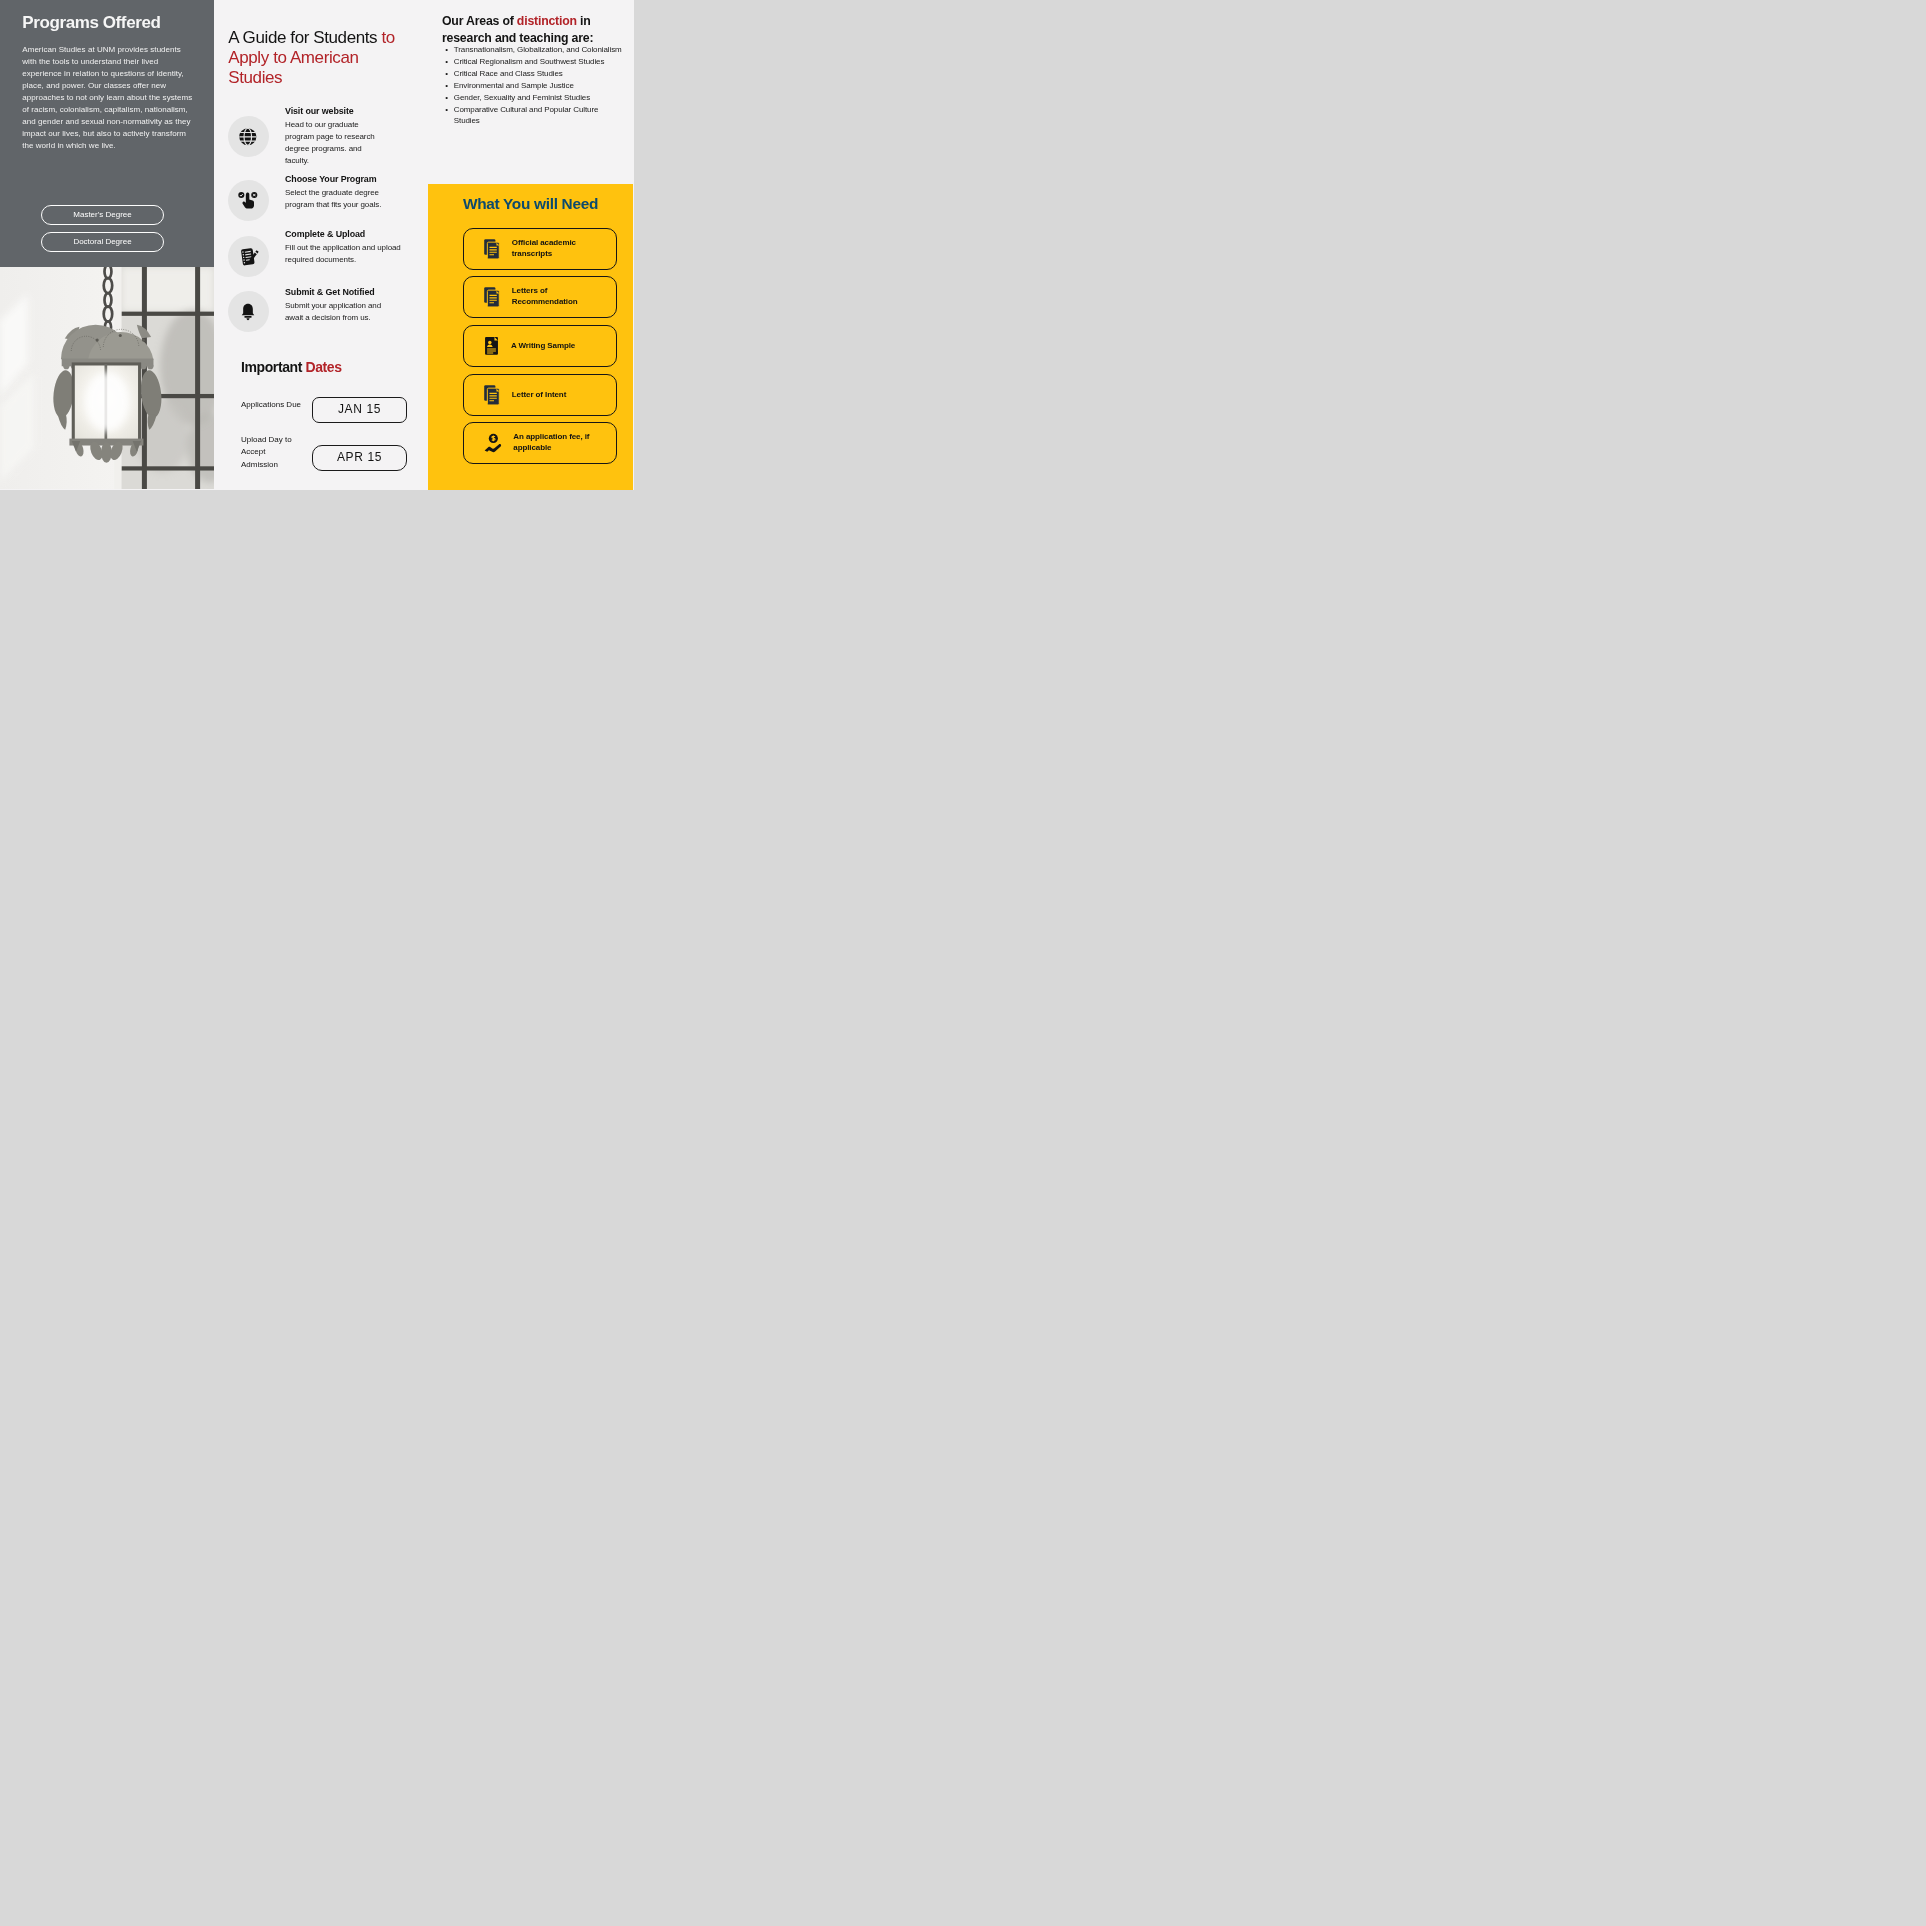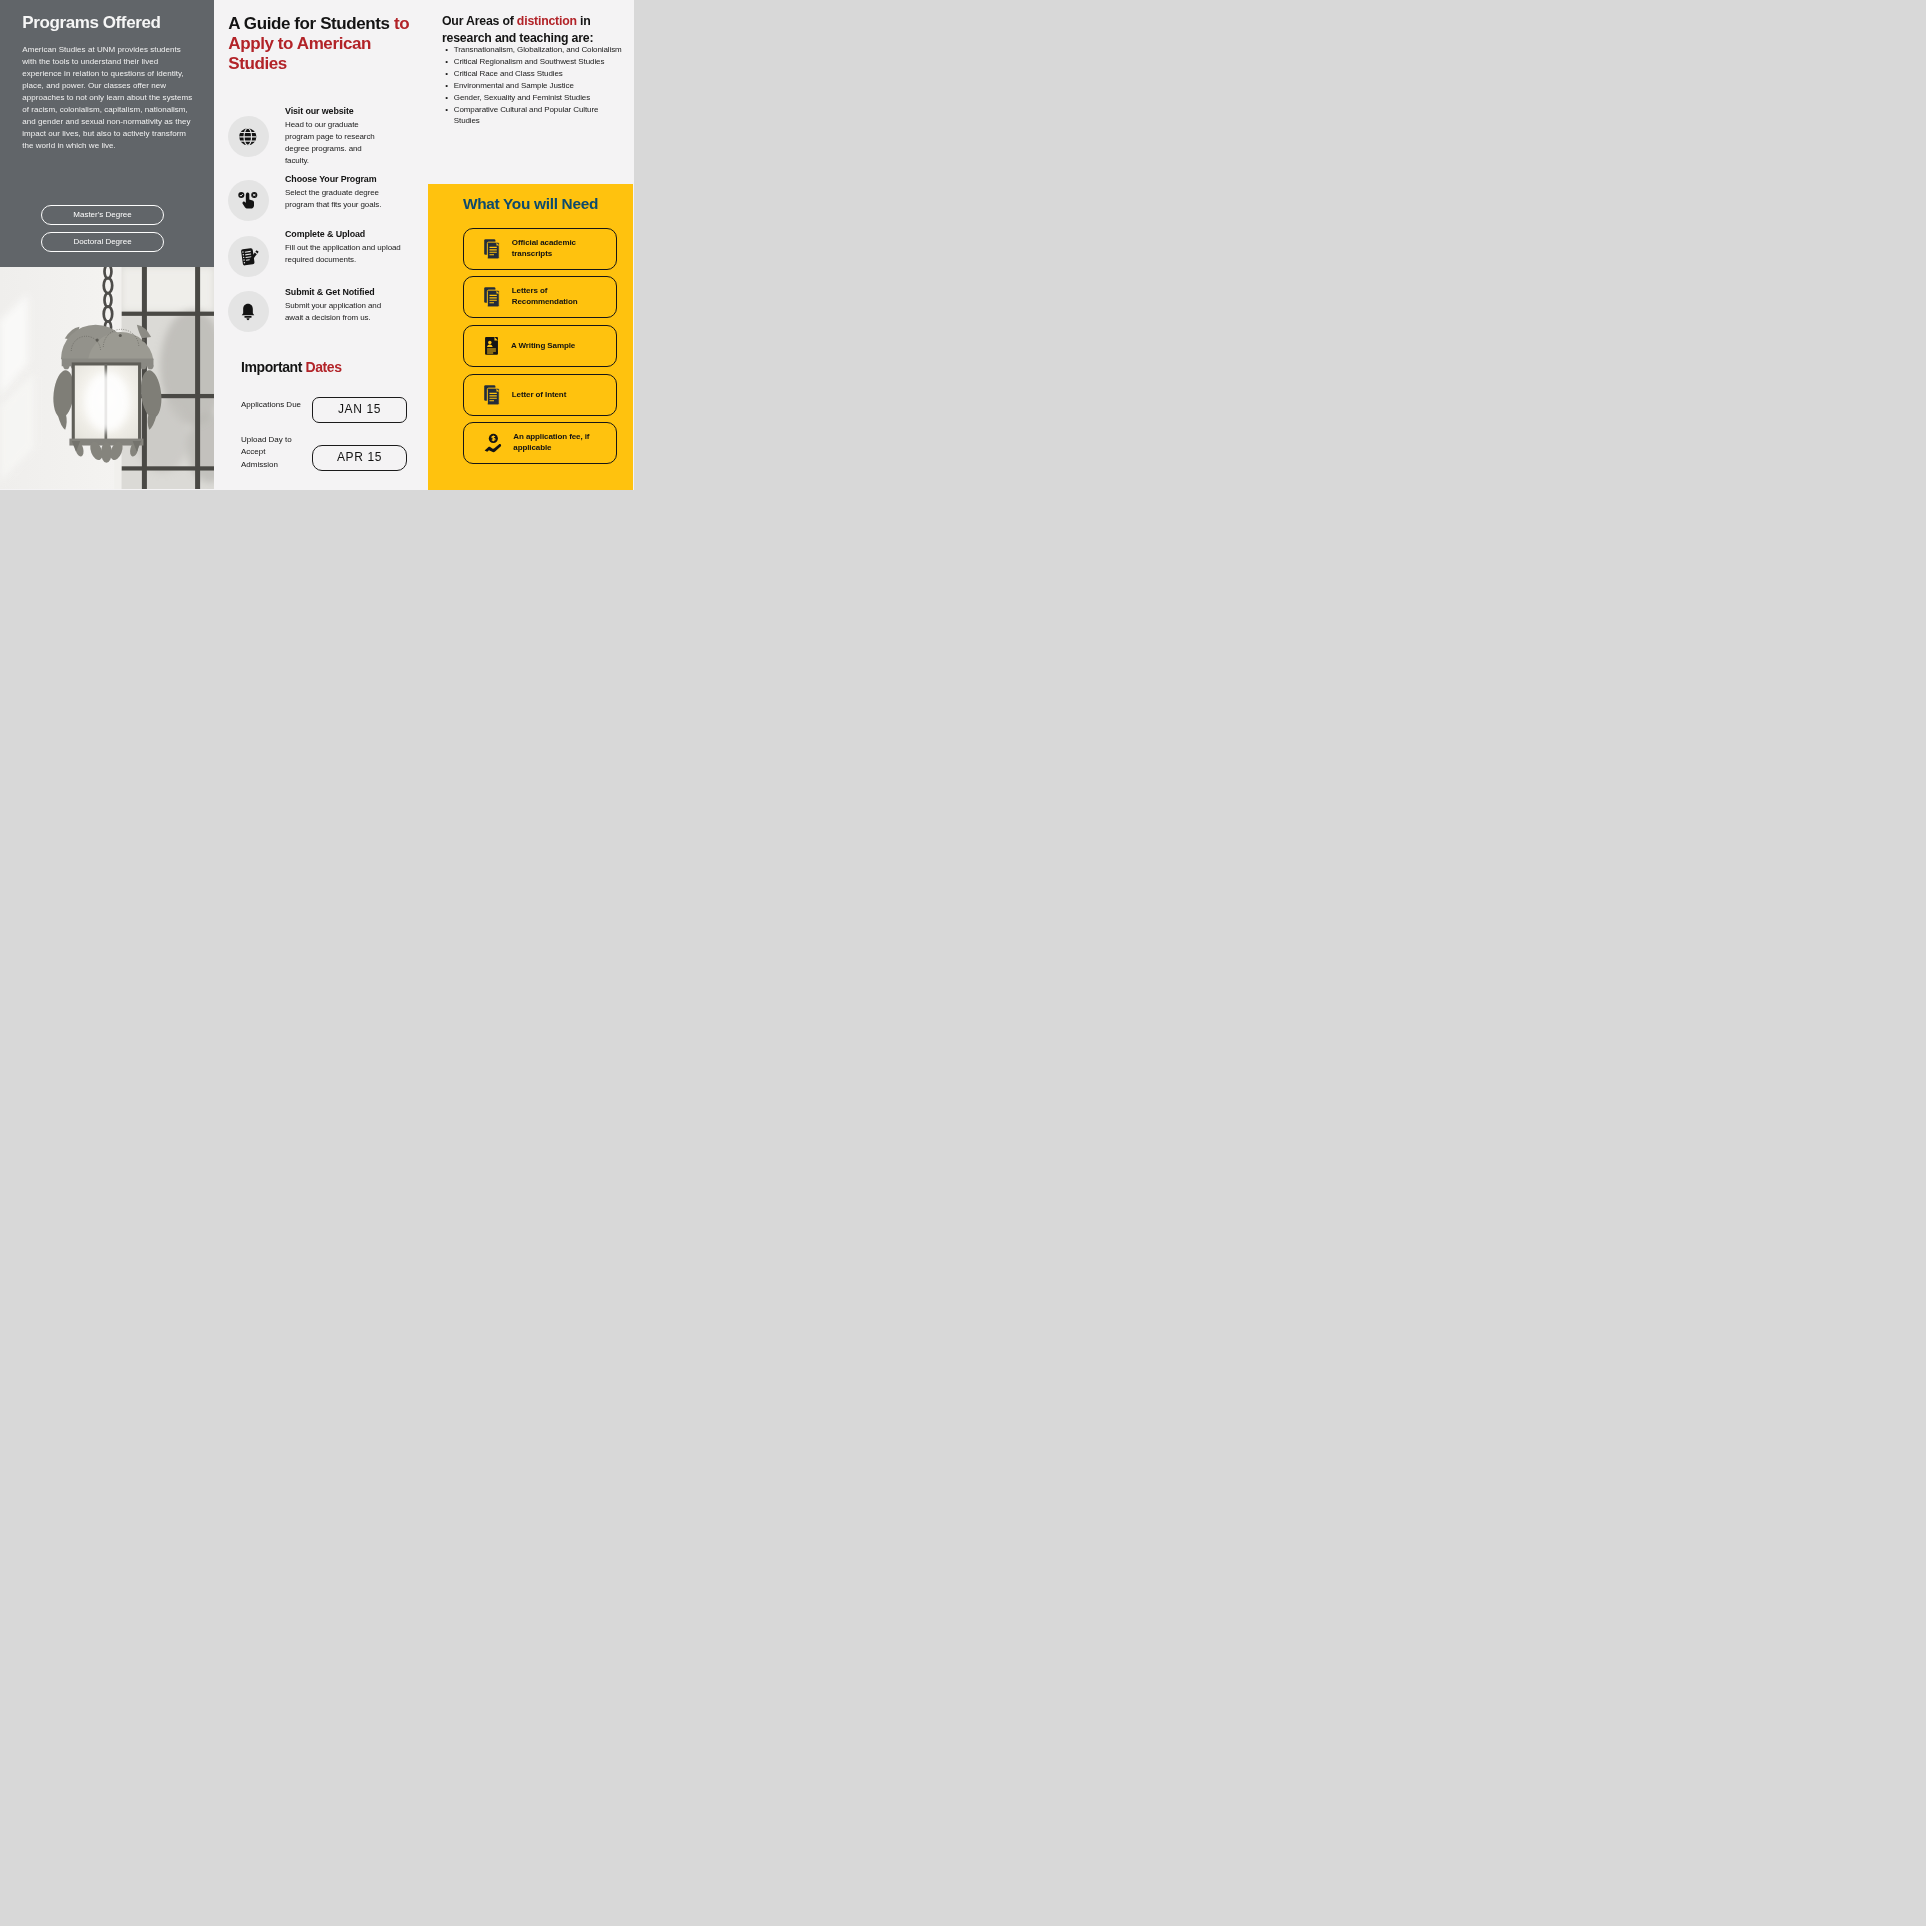--- a/index.html
+++ b/index.html
@@ -18,22 +18,22 @@
     color:#f1f1f1; letter-spacing:0.04px; }
   .pill { position:absolute; left:41px; width:123px; height:20.4px; border:1.2px solid #fdfdfd;
     border-radius:10px; text-align:center; line-height:18px; font-size:8px; color:#fdfdfd;
     cursor:pointer; }
   .pill-1 { top:205px; } .pill-2 { top:232px; }
   .photo { position:absolute; top:267px; left:0; width:214px; height:222px; }
   .photo svg { display:block; width:100%; height:100%; }
 
   
   .col-mid { position:absolute; top:0; left:214px; width:215px; height:490px; }
-  .guide-title { position:absolute; top:14px; left:14.3px; width:184px;
-    font-size:17px; line-height:20px; font-weight:700; letter-spacing:-0.4px; }
+  .guide-title { position:absolute; top:28px; left:14.3px; width:184px;
+    font-size:17px; line-height:20px; font-weight:400; letter-spacing:-0.4px; }
   .guide-title span { display:inline; }
   .tblack { color:#141414; } .red { color:#b22328; }
   .block { display:block; }
   .icon-circle { position:absolute; left:13.5px; width:41px; height:41px; border-radius:50%;
     background:#e4e4e4; display:flex; align-items:center; justify-content:center; color:#141414; }
   .s1c { top:116px; } .s2c { top:180px; } .s3c { top:236px; } .s4c { top:291px; }
   .step-text { position:absolute; left:71px; width:135px; }
   .s1t { top:106px; } .s2t { top:174px; } .s3t { top:229px; } .s4t { top:287px; }
   .step-text h3 { font-size:8.9px; font-weight:800; letter-spacing:-0.1px; margin-bottom:3.1px; color:#121212; }
   .step-text p { font-size:8px; line-height:12px; letter-spacing:-0.1px; color:#1b1b1b; }

